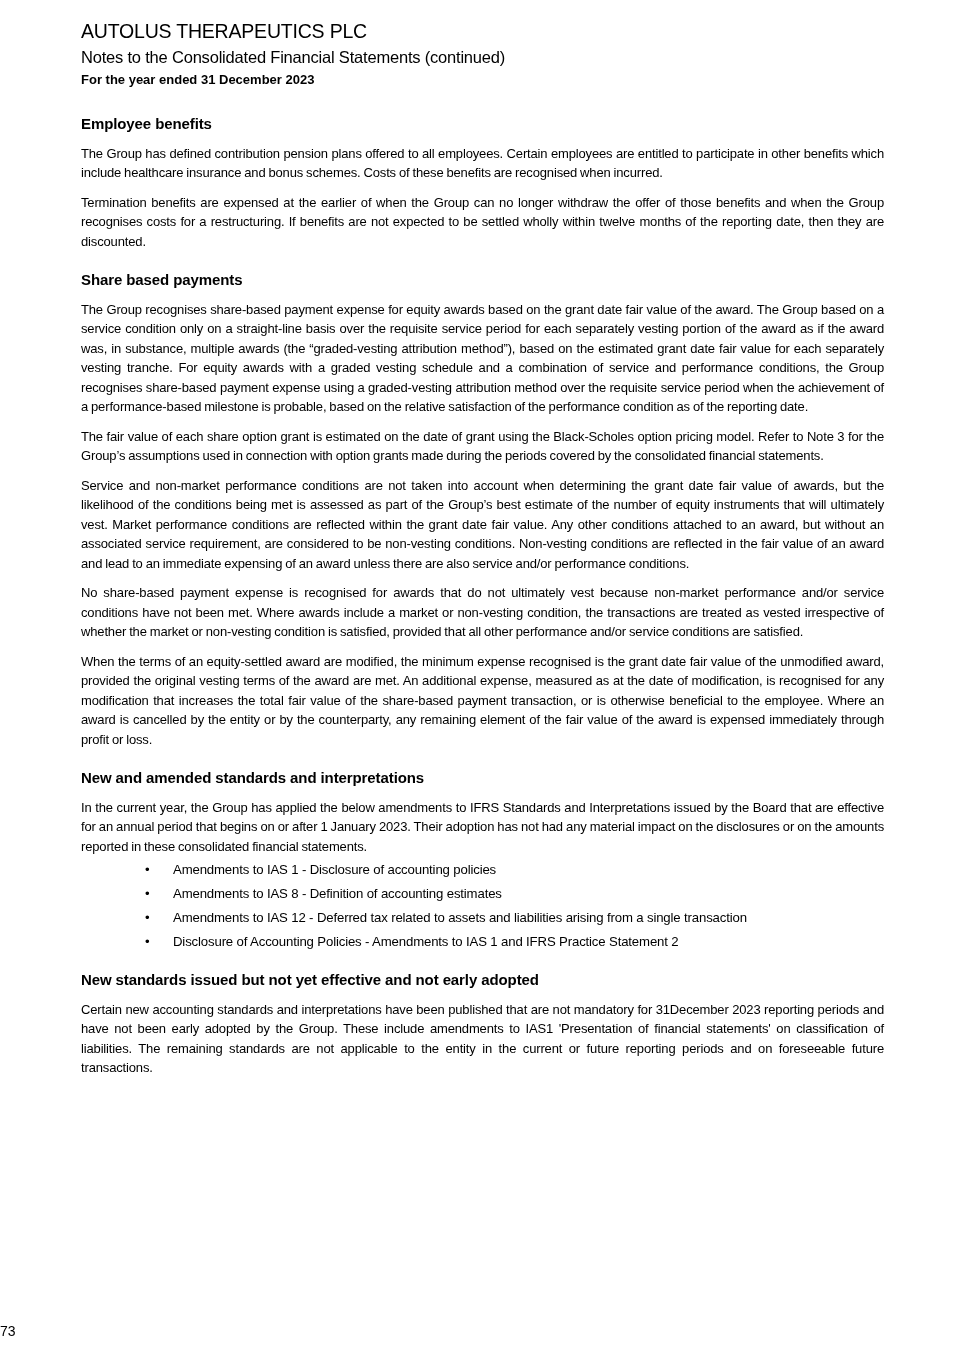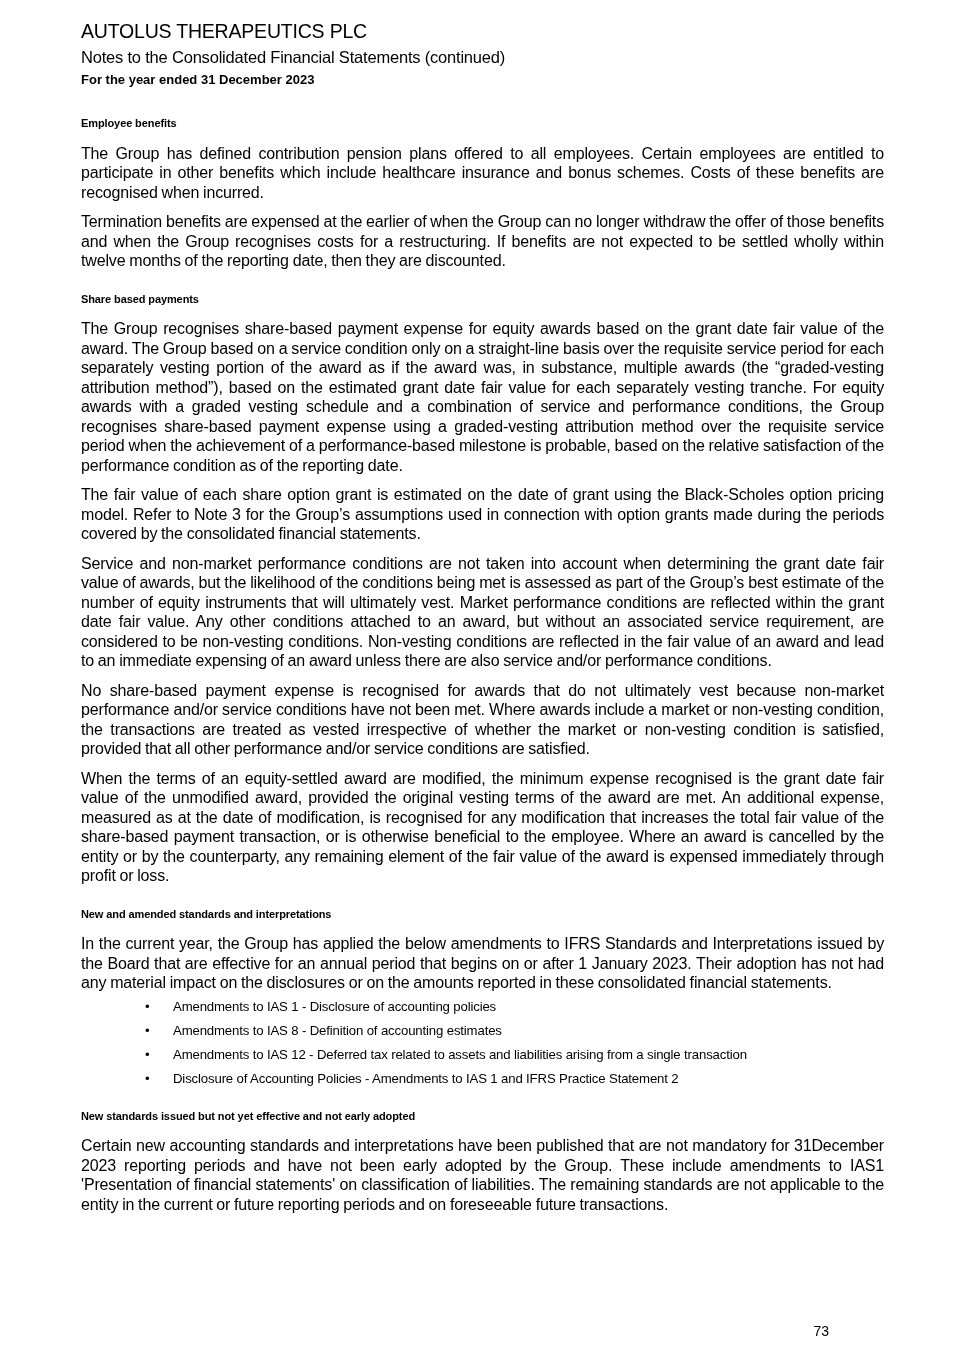--- a/index.html
+++ b/index.html
@@ -6,35 +6,35 @@
   body {
     width: 965px; height: 1365px; position: relative; overflow: hidden;
     font-family: "Liberation Sans", "DejaVu Sans", sans-serif;
     color: #000000;
   }
   .page { position: absolute; left: 81px; top: 0; width: 803px; }
   .company { position: absolute; top: 20px; left: 0; font-size: 19.5px; font-weight: normal; letter-spacing: -0.2px; white-space: nowrap; }
   .subtitle { position: absolute; top: 48px; left: 0; font-size: 16.5px; font-weight: normal; letter-spacing: -0.2px; white-space: nowrap; }
   .period { position: absolute; top: 72px; left: 0; font-size: 13px; font-weight: bold; white-space: nowrap; text-align: center; }
   .content { position: absolute; top: 114px; left: 0; width: 803px; }
-  h2 { font-size: 11px; font-weight: bold; margin: 0; line-height: 19.5px; letter-spacing: -0.1px; }
+  h2 { font-size: 15px; font-weight: bold; margin: 0; line-height: 19.5px; letter-spacing: -0.1px; }
   p {
-    font-size: 16px; line-height: 19.5px; margin: 0; text-align: justify;
+    font-size: 13px; line-height: 19.5px; margin: 0; text-align: justify;
     letter-spacing: -0.15px; word-spacing: -0.5px;
   }
   .gap-h { height: 10px; }
   .gap-p { height: 10px; }
   .gap-sec { height: 19px; }
   ul.bullets { list-style: none; margin: 4px 0 0 0; padding: 0; }
   ul.bullets li {
     position: relative; padding-left: 92px; font-size: 13.2px; line-height: 19.5px;
     margin-bottom: 4.5px; letter-spacing: -0.15px;
   }
   ul.bullets li .dot { position: absolute; left: 64px; top: 0; }
-  .page-number { position: absolute; top: 1323px; left: 0; width: 829px; text-align: right; font-size: 14px; }
+  .page-number { position: absolute; top: 1323px; left: 0; width: 829px; text-align: left; font-size: 14px; }
 </style>
 </head>
 <body>
 
 <div class="page">
   <div class="company">AUTOLUS THERAPEUTICS PLC</div>
   <div class="subtitle">Notes to the Consolidated Financial Statements (continued)</div>
   <div class="period">For the year ended 31 December 2023</div>
 
   <div class="content">

